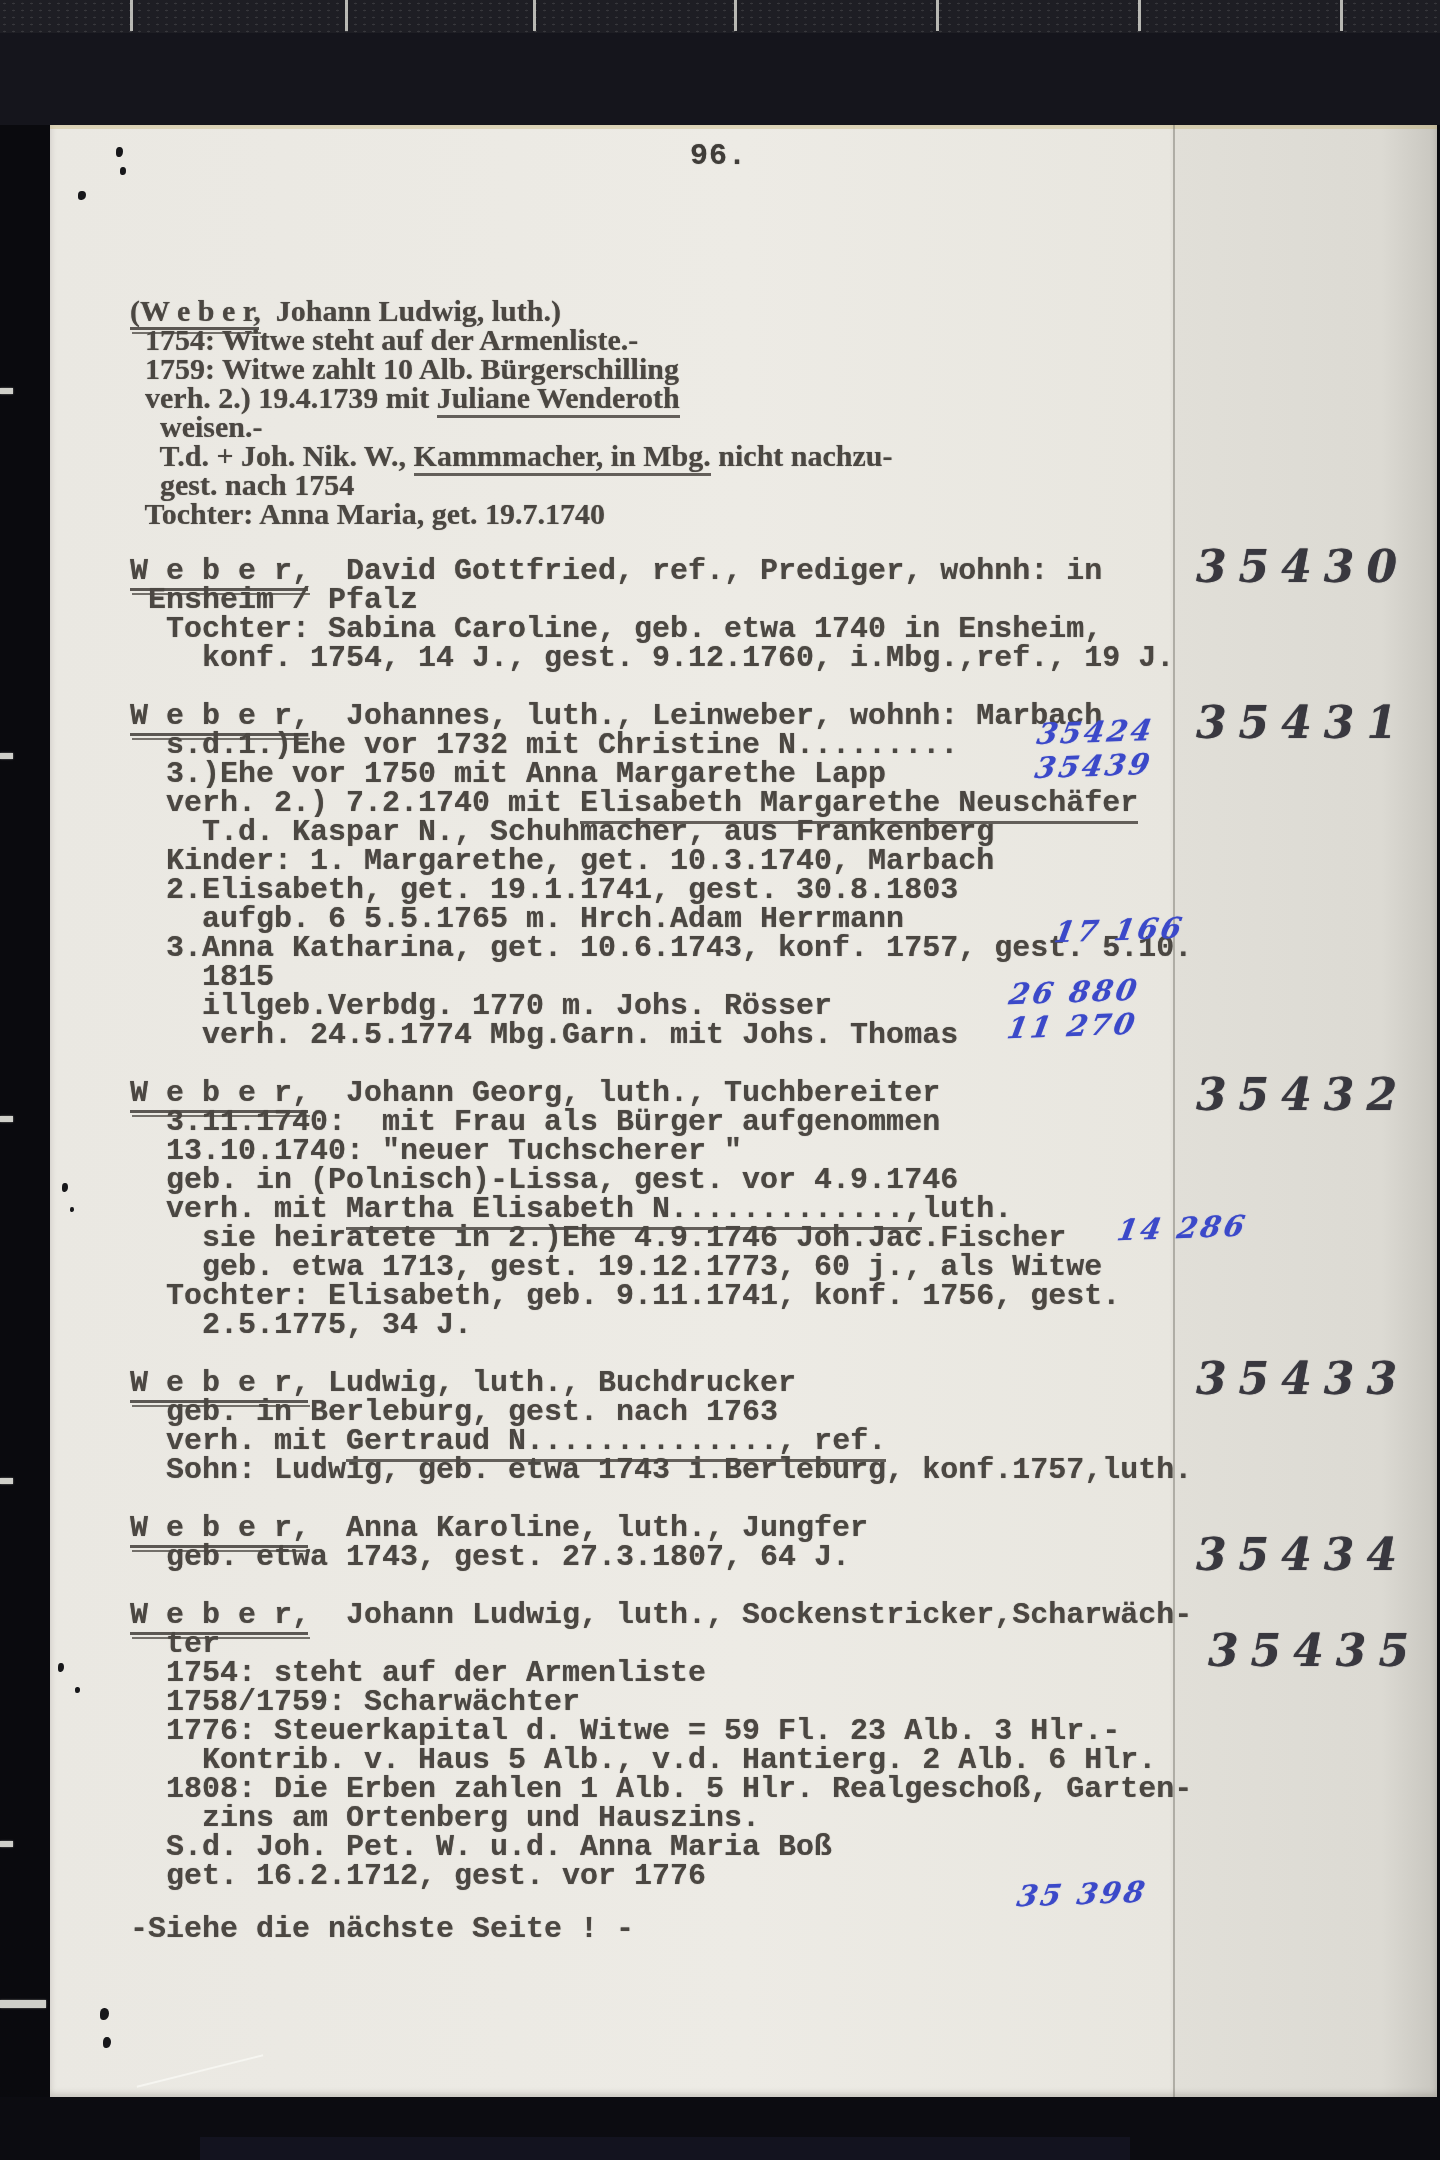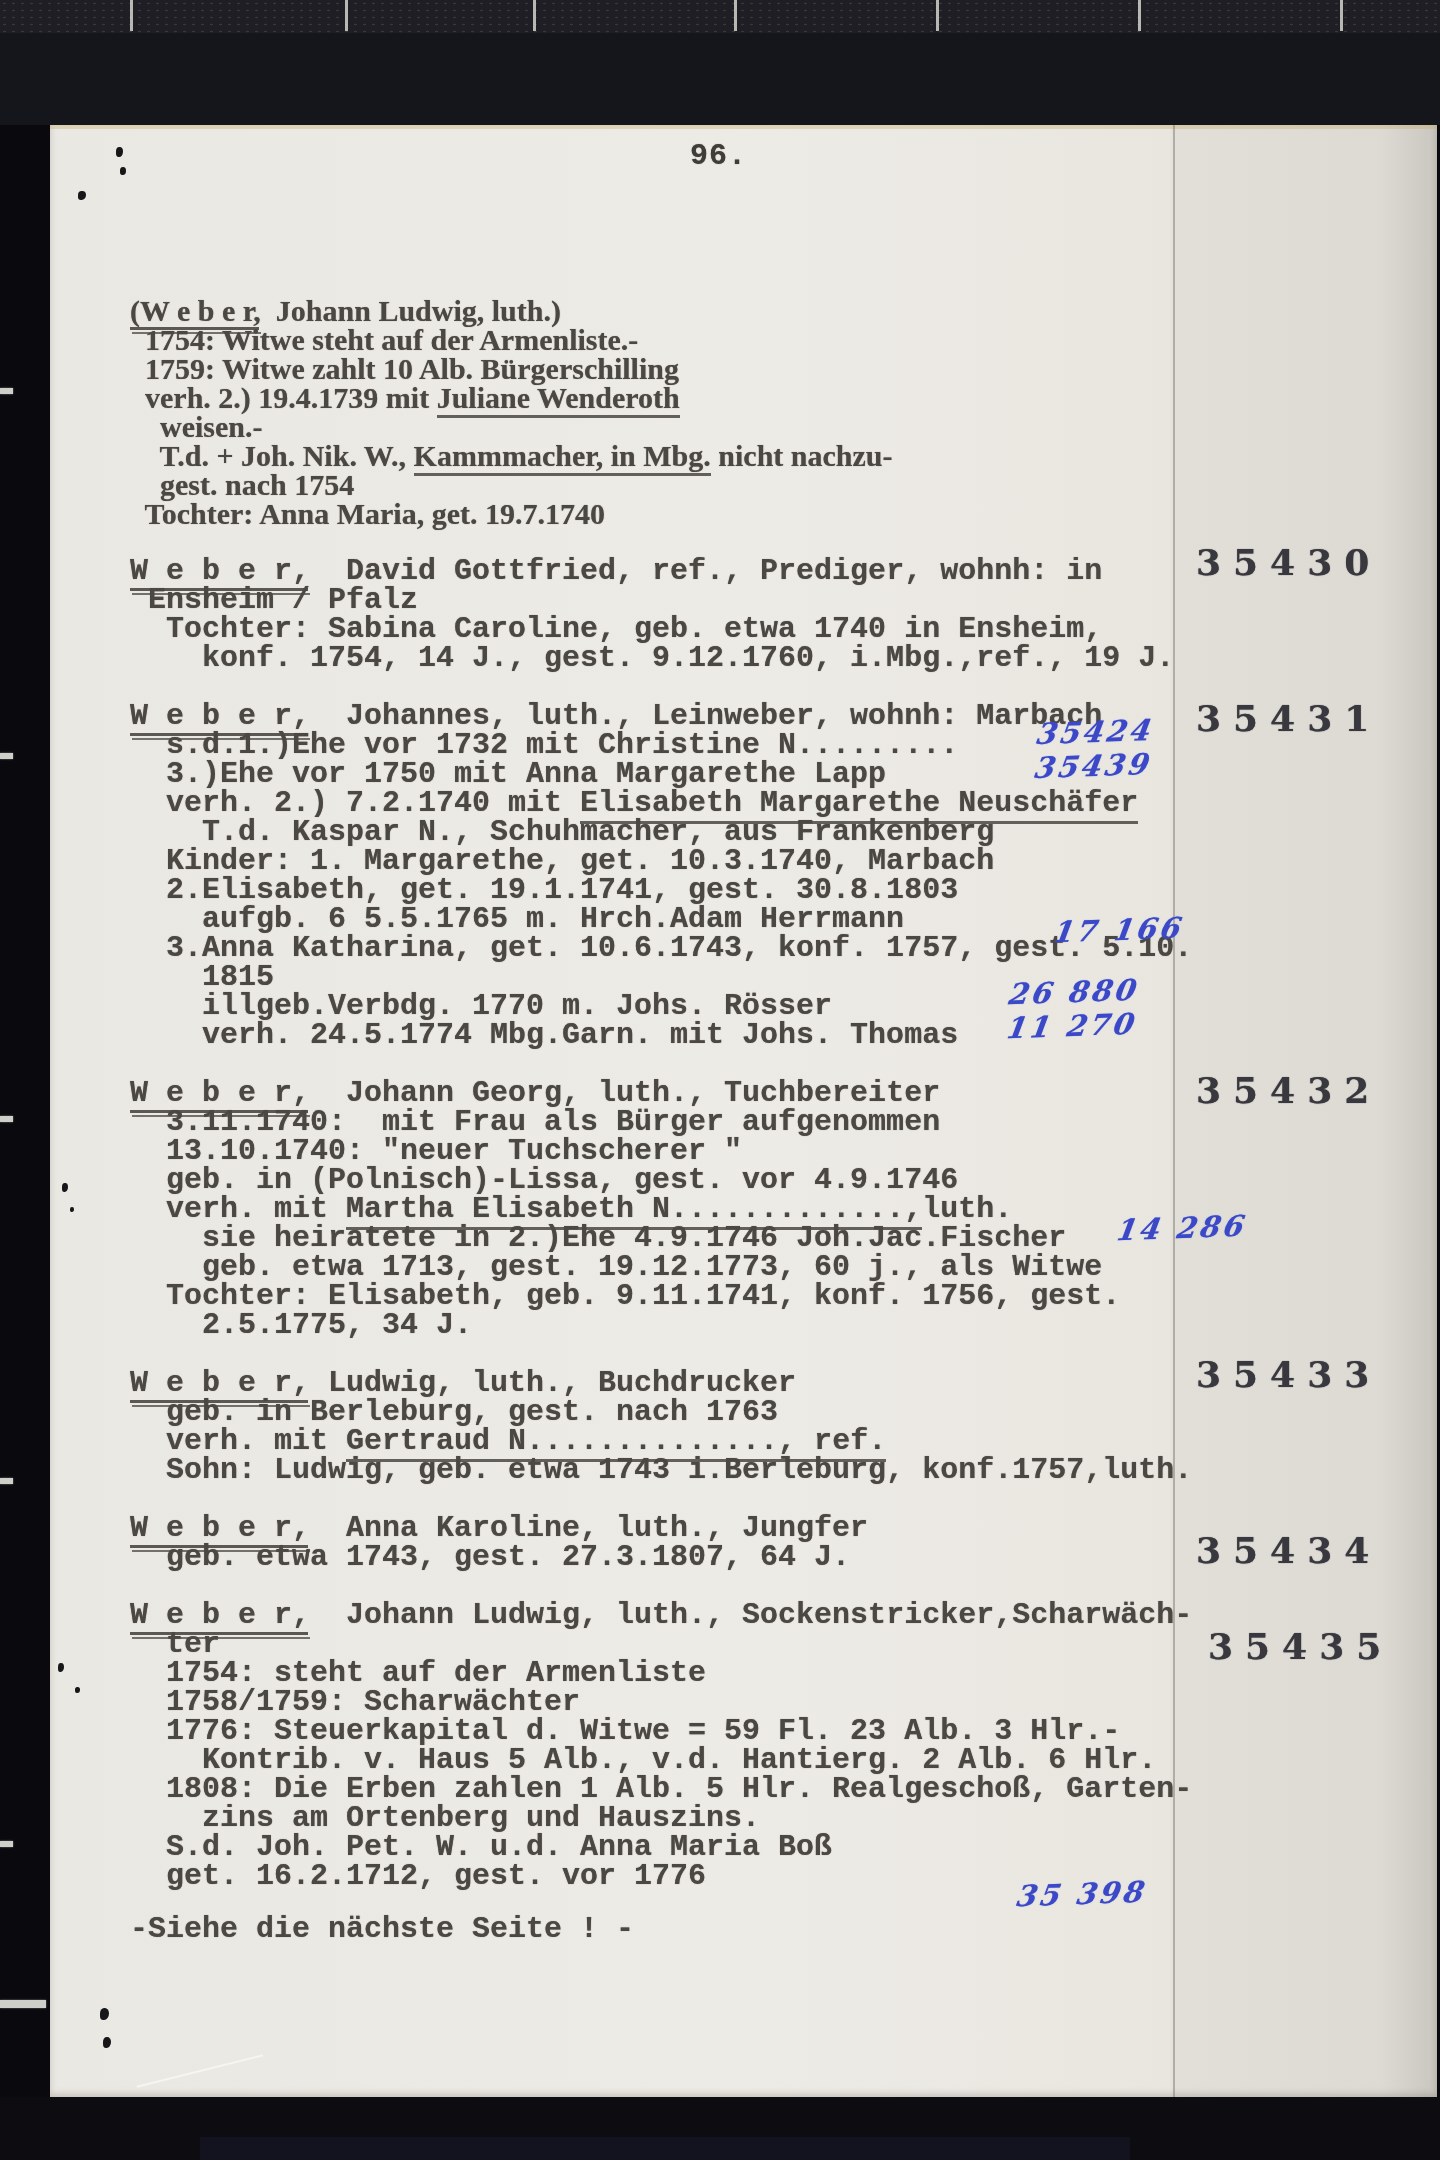--- a/index.html
+++ b/index.html
@@ -48,22 +48,23 @@
   .ud::after{content:"";position:absolute;left:0;right:2px;bottom:-3px;height:3px;background:currentColor;opacity:.9;}
   .ud::before{content:"";position:absolute;left:2px;right:0;bottom:-7px;height:2px;background:currentColor;opacity:.75;}
   
   .us::after{content:"";position:absolute;left:0;right:0;bottom:-4px;height:3px;background:currentColor;opacity:.85;}
   .footer-line{margin-top:24px;white-space:pre;}
 
   
   .stamp{
     position:absolute;
     font-family:"DejaVu Serif","Liberation Serif",serif;
-    font-weight:700;font-size:36px;letter-spacing:12px;color:#39383f;
+    font-weight:700;font-size:44px;letter-spacing:12px;color:#39383f;
     text-shadow:0 0 1px rgba(50,49,56,.8);
+    font-style:italic;
   }
   
   .handwriting{
     position:absolute;
     font-family:"DejaVu Serif","Liberation Serif",serif;
     font-style:italic;font-weight:600;font-size:29px;letter-spacing:3px;
     color:#3b49c9;transform:skewX(-12deg) rotate(-2deg);
     text-shadow:0 0 1px rgba(60,75,205,.55);
   }
 

